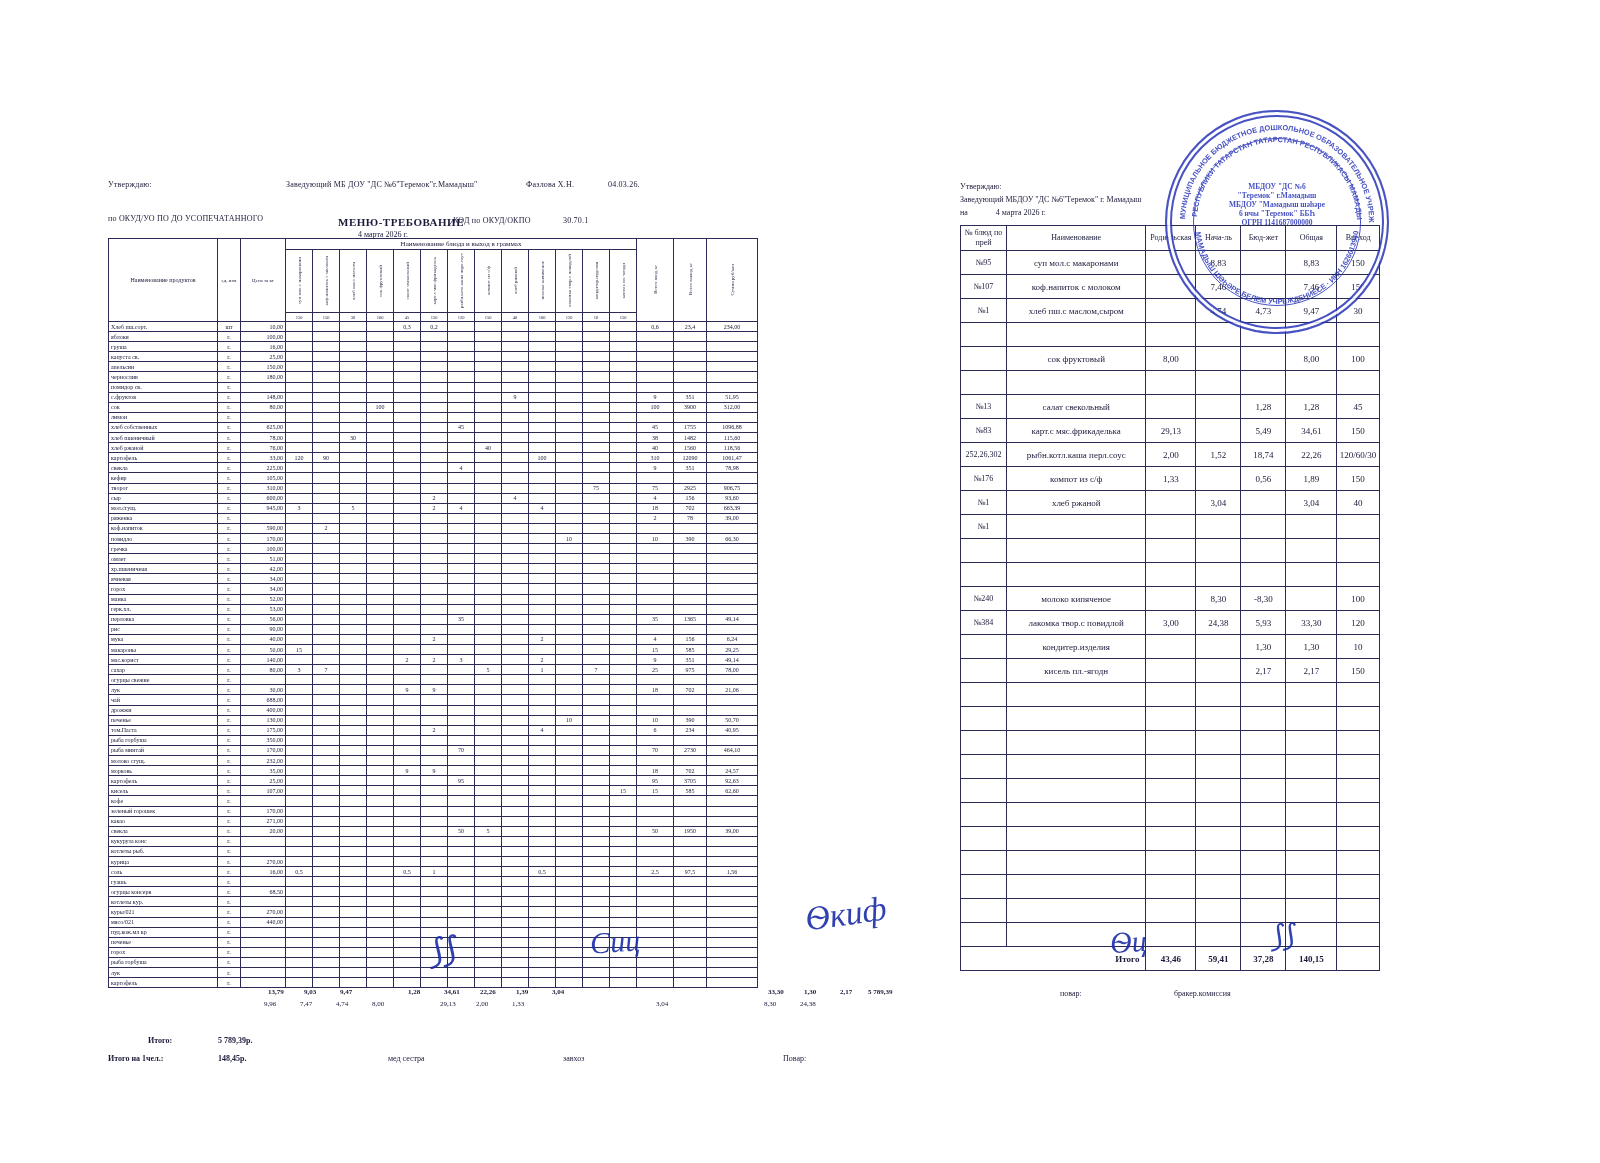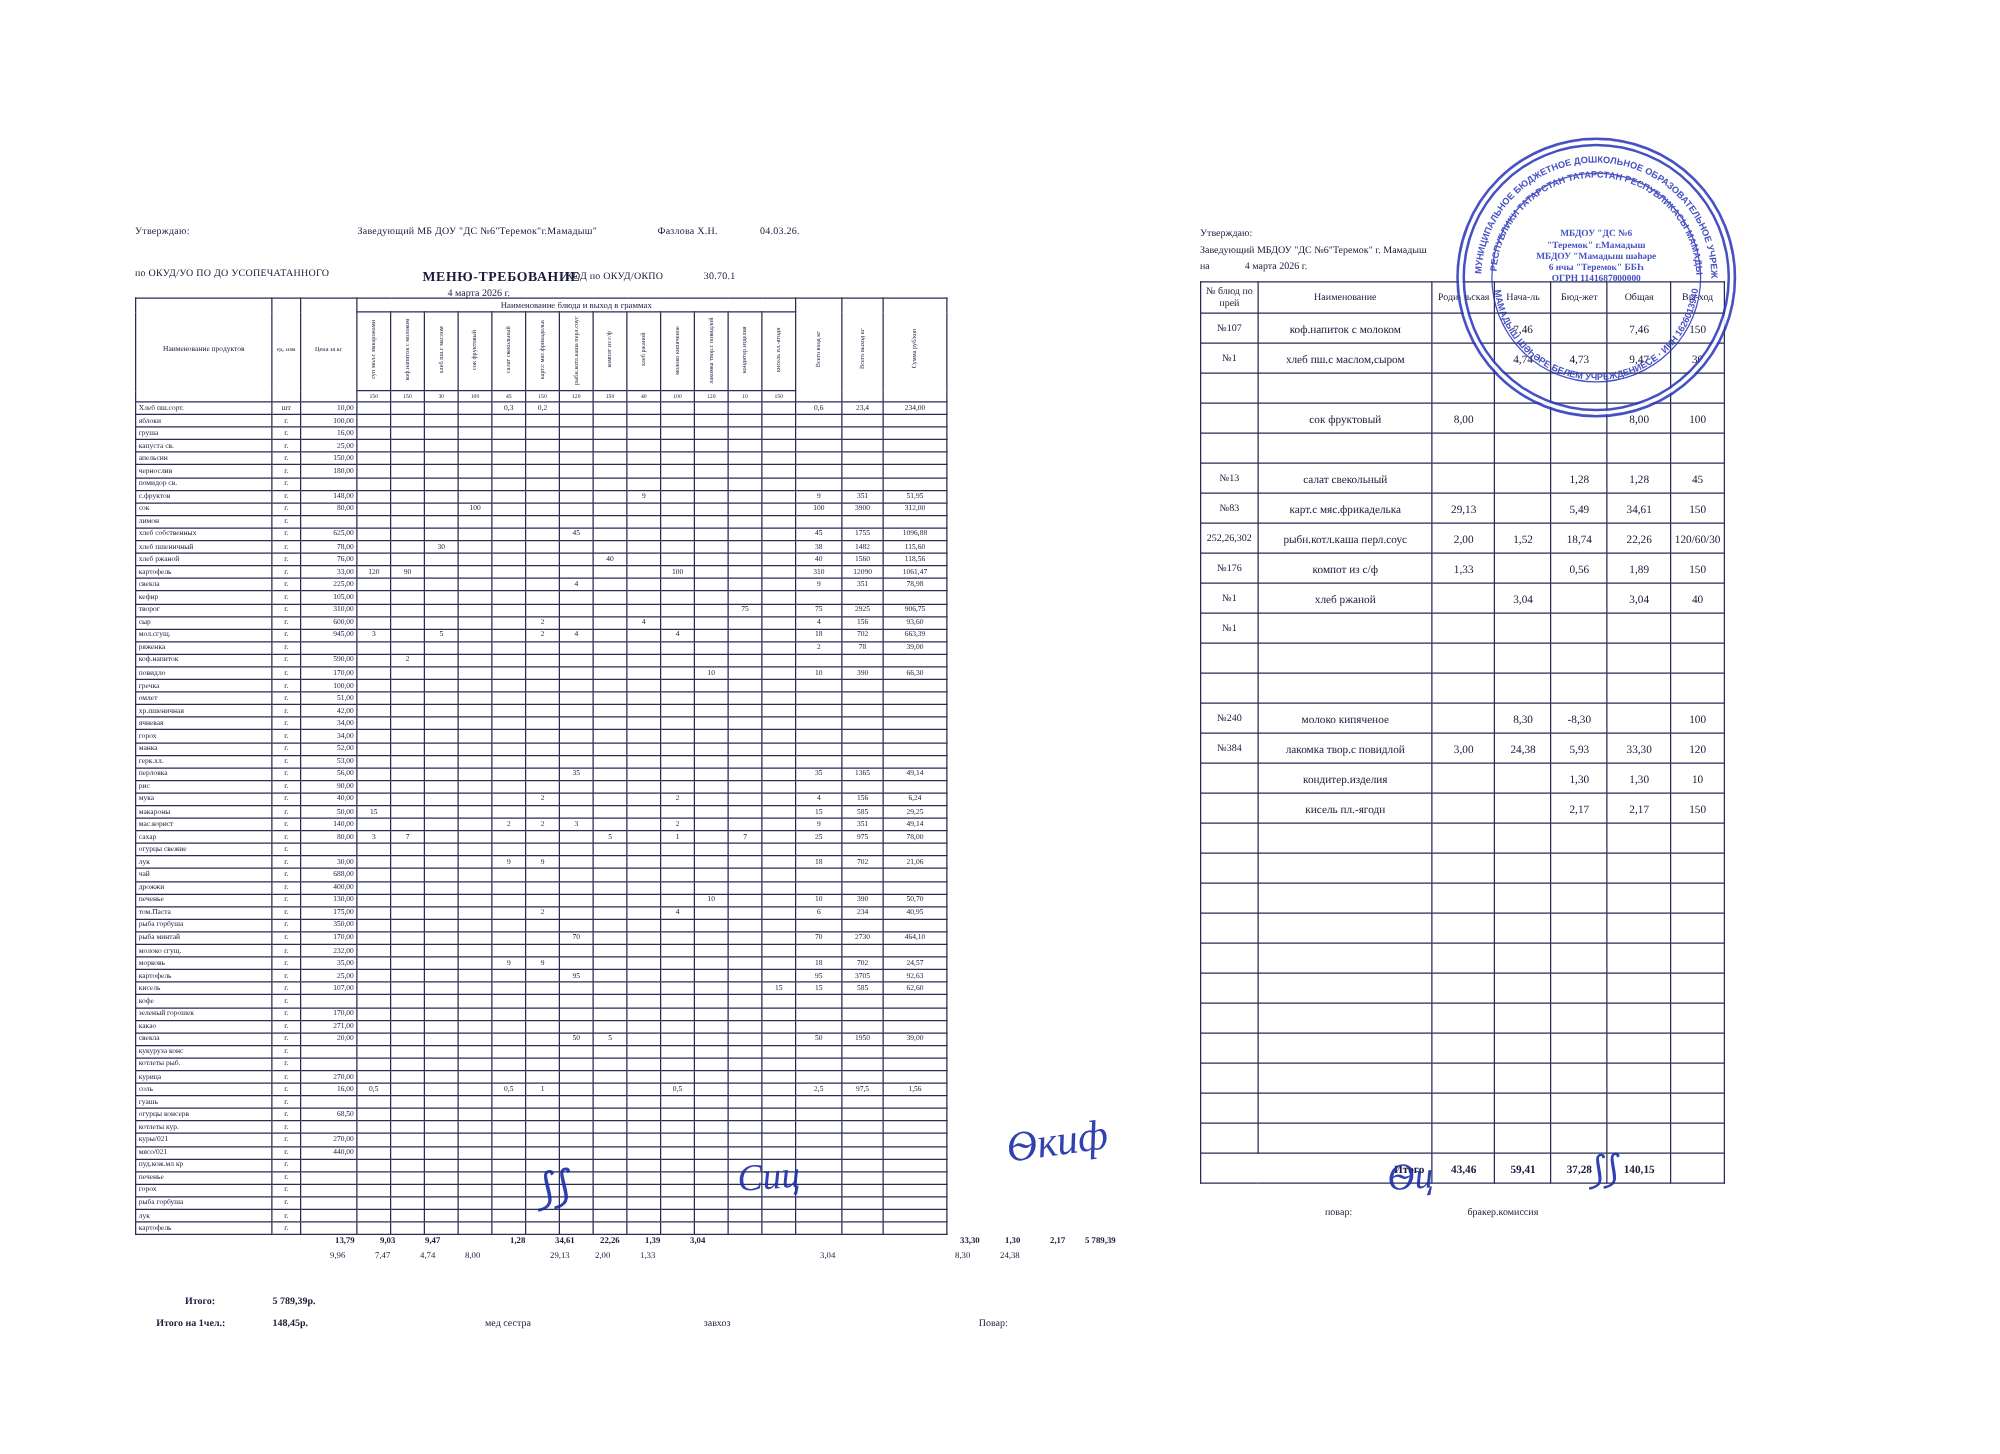--- a/index.html
+++ b/index.html
@@ -1538,21 +1538,21 @@
         <span class="small" style="position:absolute;left:368px;top:12px;">2,00</span>
         <span class="small" style="position:absolute;left:404px;top:12px;">1,33</span>
         <span class="small" style="position:absolute;left:548px;top:12px;">3,04</span>
         <span class="small" style="position:absolute;left:656px;top:12px;">8,30</span>
         <span class="small" style="position:absolute;left:692px;top:12px;">24,38</span>
         <span class="small bold" style="position:absolute;left:760px;top:0;">5 789,39</span>
       </div>
       <div style="position:relative;height:60px;">
       <span class="foot bold" style="left:40px;top:22px;">Итого:</span>
       <span class="foot bold" style="left:110px;top:22px;">5 789,39р.</span>
-      <span class="foot bold" style="left:17px;top:40px;">Итого на 1чел.:</span>
+      <span class="foot bold" style="left:0;top:40px;">Итого на 1чел.:</span>
       <span class="foot bold" style="left:110px;top:40px;">148,45р.</span>
 
       <span class="foot" style="left:280px;top:40px;">мед сестра</span>
       <span class="foot" style="left:455px;top:40px;">завхоз</span>
       <span class="foot" style="left:675px;top:40px;">Повар:</span>
     </div>
   </div>
 
   <div class="sig" style="left:428px;top:930px;">⟆⟆</div>
   <div class="sig2" style="left:590px;top:925px;">Сиц</div>
@@ -1569,20 +1569,29 @@
     <table class="rgrid" id="right-table">
         <tbody>
           <tr>
             <td class="h" style="width:44px;">№ блюд по прей</td>
             <td class="h" style="width:150px;">Наименование</td>
             <td class="h" style="width:52px;">Роди-льская</td>
             <td class="h" style="width:46px;">Нача-ль</td>
             <td class="h" style="width:46px;">Бюд-жет</td>
             <td class="h" style="width:52px;">Общая</td>
             <td class="h" style="width:40px;">Вы-ход</td>
+          </tr>
+          <tr>
+            <td class="ctr" style="font-size:8px;">№95</td>
+            <td class="ctr">суп мол.с макаронами</td>
+            <td class="ctr"></td>
+            <td class="ctr">8,83</td>
+            <td class="ctr"></td>
+            <td class="ctr">8,83</td>
+            <td class="ctr">150</td>
           </tr>
           <tr>
             <td class="ctr" style="font-size:8px;">№107</td>
             <td class="ctr">коф.напиток с молоком</td>
             <td class="ctr"></td>
             <td class="ctr">7,46</td>
             <td class="ctr"></td>
             <td class="ctr">7,46</td>
             <td class="ctr">150</td>
           </tr>

